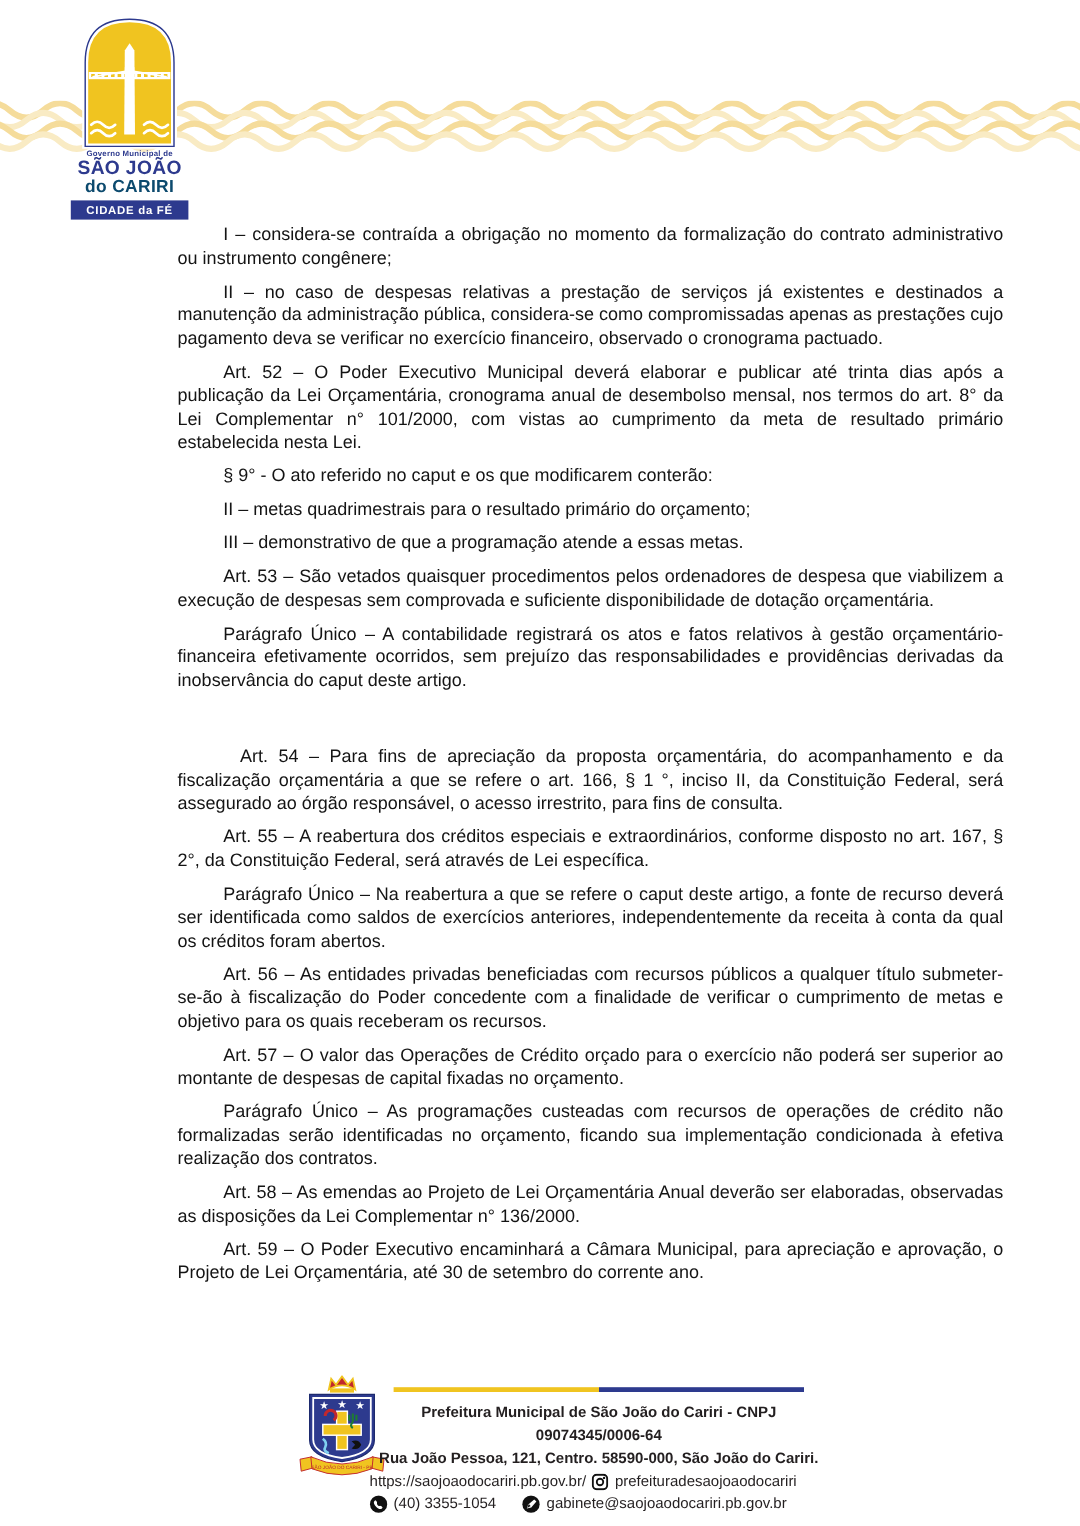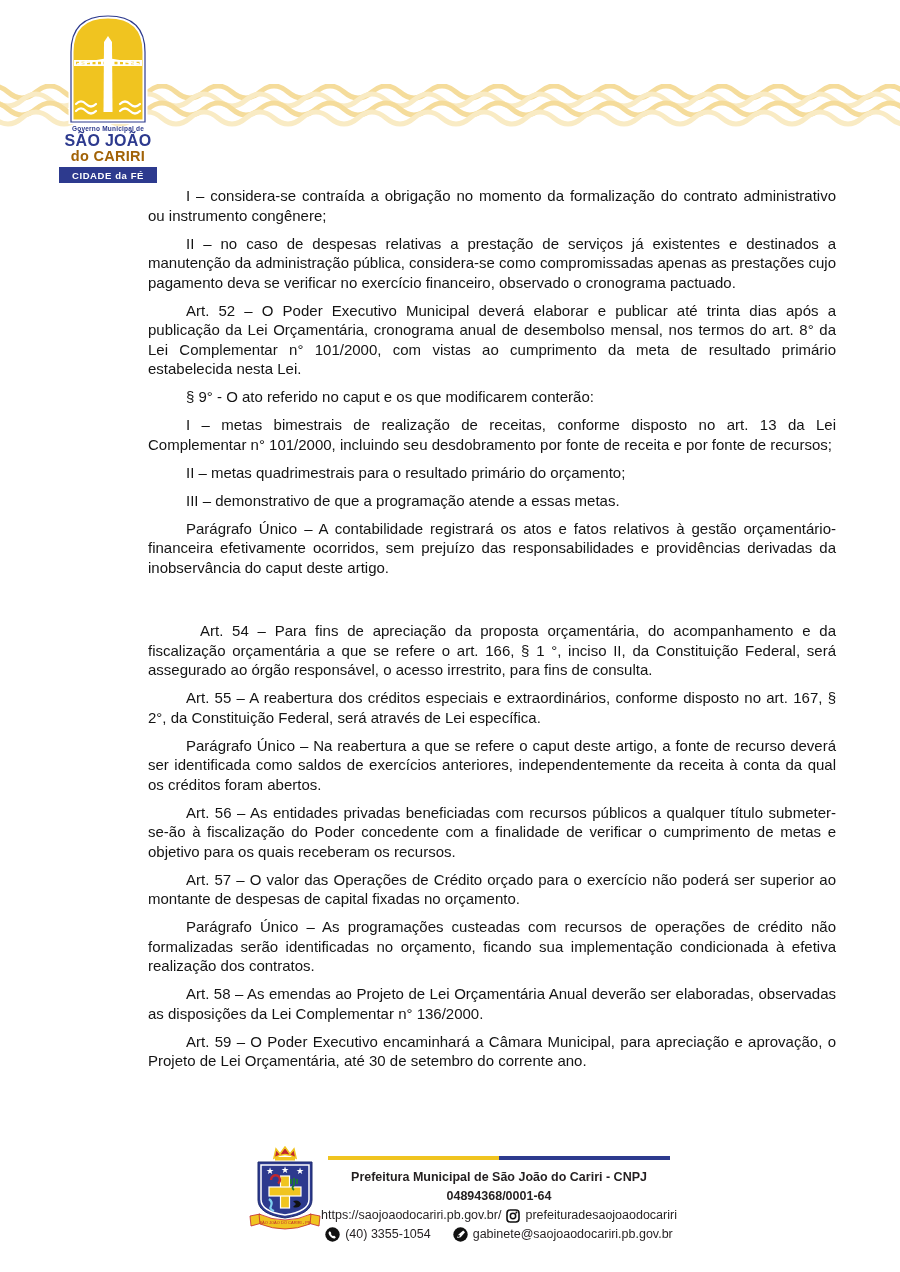--- a/index.html
+++ b/index.html
@@ -8,38 +8,38 @@
   .page{position:absolute;inset:0;width:900px;height:1272px;background:#fff;}
 
   
   .waves{position:absolute;left:0;top:84px;width:900px;height:44px;z-index:1;}
 
   
   .logo{position:absolute;left:55px;top:12px;width:106px;z-index:2;text-align:center;}
   .logo-arch{display:block;margin:0 auto;}
   .logo-govline{font-size:6.5px;font-weight:bold;color:#2D3A8E;letter-spacing:.2px;margin-top:1px;}
   .logo-title1{font-size:16px;font-weight:bold;color:#2D3A8E;letter-spacing:.3px;line-height:17px;}
-  .logo-title2{font-size:14.5px;font-weight:bold;color:#a16207;letter-spacing:.3px;line-height:15px;}
+  .logo-title2{font-size:14.5px;font-weight:bold;color:#0c4a6e;letter-spacing:.3px;line-height:15px;}
   .logo-banner{margin:3px auto 0;width:98px;background:#2D3A8E;color:#fff;font-weight:bold;
                font-size:9.5px;letter-spacing:.6px;padding:3px 0 2px;}
 
   
   .doc{position:absolute;left:148px;top:186px;width:688px;color:#141414;z-index:2;}
   .doc p{margin:0 0 8.5px 0;font-size:15px;line-height:19.5px;text-align:justify;
          text-indent:38px;}
   .doc p.indent-lg{text-indent:52px;margin-top:44px;}
 
   
   .footer-divider{position:absolute;left:328px;top:1156px;width:342px;height:4px;z-index:2;
       background:linear-gradient(to right,#F0C420 0%,#F0C420 50%,#2D3A8E 50%,#2D3A8E 100%);}
   .footer-crest{position:absolute;left:246px;top:1146px;z-index:2;}
   .footer-info{position:absolute;left:308px;top:1168px;width:382px;z-index:2;text-align:center;
       color:#231F20;font-size:12.5px;line-height:19px;}
   .footer-info .b{font-weight:bold;}
-  .footer-line{display:flex;justify-content:center;align-items:center;gap:5px;white-space:nowrap;}
+  .footer-line{display:flex;justify-content:flex-start;align-items:center;gap:5px;white-space:nowrap;}
   .icn{display:inline-block;vertical-align:middle;}
 </style>
 </head>
 <body>
 
 <div class="page">
 
   <svg class="waves" viewBox="0 0 900 44" preserveAspectRatio="none">
     <g fill="none" stroke-linecap="round">
       <path stroke="#F5DC9B" stroke-width="5" d="M-20,8 q14,-12 28,0 t28,0 t28,0 t28,0 t28,0 t28,0 t28,0 t28,0 t28,0 t28,0 t28,0 t28,0 t28,0 t28,0 t28,0 t28,0 t28,0 t28,0 t28,0 t28,0 t28,0 t28,0 t28,0 t28,0 t28,0 t28,0 t28,0 t28,0 t28,0 t28,0 t28,0 t28,0 t28,0 t28,0"></path>
@@ -74,23 +74,23 @@
     <div class="logo-title1">SÃO JOÃO</div>
     <div class="logo-title2">do CARIRI</div>
     <div class="logo-banner">CIDADE da FÉ</div>
   </div>
 
   <div class="doc">
     <p>I – considera-se contraída a obrigação no momento da formalização do contrato administrativo ou instrumento congênere;</p>
     <p>II – no caso de despesas relativas a prestação de serviços já existentes e destinados a manutenção da administração pública, considera-se como compromissadas apenas as prestações cujo pagamento deva se verificar no exercício financeiro, observado o cronograma pactuado.</p>
     <p>Art. 52 – O Poder Executivo Municipal deverá elaborar e publicar até trinta dias após a publicação da Lei Orçamentária, cronograma anual de desembolso mensal, nos termos do art. 8° da Lei Complementar n° 101/2000, com vistas ao cumprimento da meta de resultado primário estabelecida nesta Lei.</p>
     <p>§ 9° - O ato referido no caput e os que modificarem conterão:</p>
-    <p>I – metas bimestrais de realização de receitas, conforme disposto no art. 13 da Lei Complementar n° 101/2000, incluindo seu desdobramento por fonte de receita e por fonte de recursos;</p>
     <p>II – metas quadrimestrais para o resultado primário do orçamento;</p>
     <p>III – demonstrativo de que a programação atende a essas metas.</p>
+    <p>Art. 53 – São vetados quaisquer procedimentos pelos ordenadores de despesa que viabilizem a execução de despesas sem comprovada e suficiente disponibilidade de dotação orçamentária.</p>
     <p>Parágrafo Único – A contabilidade registrará os atos e fatos relativos à gestão orçamentário-financeira efetivamente ocorridos, sem prejuízo das responsabilidades e providências derivadas da inobservância do caput deste artigo.</p>
     <p class="indent-lg">Art. 54 – Para fins de apreciação da proposta orçamentária, do acompanhamento e da fiscalização orçamentária a que se refere o art. 166, § 1 °, inciso II, da Constituição Federal, será assegurado ao órgão responsável, o acesso irrestrito, para fins de consulta.</p>
     <p>Art. 55 – A reabertura dos créditos especiais e extraordinários, conforme disposto no art. 167, § 2°, da Constituição Federal, será através de Lei específica.</p>
     <p>Parágrafo Único – Na reabertura a que se refere o caput deste artigo, a fonte de recurso deverá ser identificada como saldos de exercícios anteriores, independentemente da receita à conta da qual os créditos foram abertos.</p>
     <p>Art. 56 – As entidades privadas beneficiadas com recursos públicos a qualquer título submeter-se-ão à fiscalização do Poder concedente com a finalidade de verificar o cumprimento de metas e objetivo para os quais receberam os recursos.</p>
     <p>Art. 57 – O valor das Operações de Crédito orçado para o exercício não poderá ser superior ao montante de despesas de capital fixadas no orçamento.</p>
     <p>Parágrafo Único – As programações custeadas com recursos de operações de crédito não formalizadas serão identificadas no orçamento, ficando sua implementação condicionada à efetiva realização dos contratos.</p>
     <p>Art. 58 – As emendas ao Projeto de Lei Orçamentária Anual deverão ser elaboradas, observadas as disposições da Lei Complementar n° 136/2000.</p>
     <p>Art. 59 – O Poder Executivo encaminhará a Câmara Municipal, para apreciação e aprovação, o Projeto de Lei Orçamentária, até 30 de setembro do corrente ano.</p>
   </div>
@@ -119,21 +119,22 @@
     <path d="M23,53 q4,3 2,7 q-2,3 3,5" fill="none" stroke="#7FD0F0" stroke-width="2.2"></path>
     <path d="M47,55 q6,-2 8,3 q-2,5 -8,3 l3,-3 Z" fill="#111111"></path>
 
     <path d="M4,70 l10,-2 2,9 -11,3 Z" fill="#F0C420" stroke="#C1272D" stroke-width="0.8"></path>
     <path d="M74,70 l-10,-2 -2,9 11,3 Z" fill="#F0C420" stroke="#C1272D" stroke-width="0.8"></path>
     <path d="M13,68 q26,12 52,0 l-1,10 q-25,10 -50,0 Z" fill="#F0C420" stroke="#C1272D" stroke-width="0.8"></path>
     <text x="39" y="78" font-size="4" fill="#C1272D" text-anchor="middle">SÃO JOÃO DO CARIRI - PB</text>
   </svg>
 
   <div class="footer-info">
-    <div class="b">Prefeitura Municipal de São João do Cariri - CNPJ 04894368/0001-64</div>
+    <div class="b">Prefeitura Municipal de São João do Cariri - CNPJ 09074345/0006-64</div>
+    <div class="b">Rua João Pessoa, 121, Centro. 58590-000, São João do Cariri.</div>
     <div class="footer-line">
       <span>https://saojoaodocariri.pb.gov.br/</span>
       <svg class="icn" width="14" height="14" viewBox="0 0 14 14">
         <rect x="1" y="1" width="12" height="12" rx="3.2" fill="none" stroke="#111" stroke-width="1.6"></rect>
         <circle cx="7" cy="7" r="2.7" fill="none" stroke="#111" stroke-width="1.5"></circle>
         <circle cx="10.4" cy="3.6" r="1" fill="#111"></circle>
       </svg>
       <span>prefeituradesaojoaodocariri</span>
     </div>
     <div class="footer-line">

